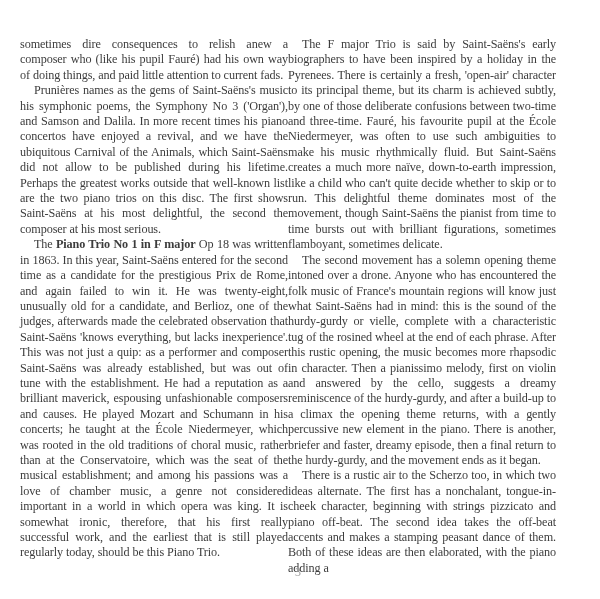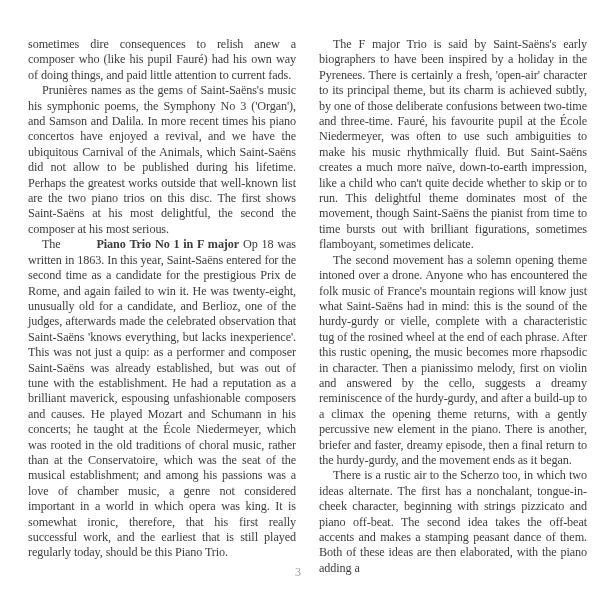--- a/index.html
+++ b/index.html
@@ -11,43 +11,42 @@
     position: relative;
     width: 600px;
     height: 599px;
     background: #ffffff;
     overflow: hidden;
     font-family: "Liberation Serif", serif;
   }
   .columns {
     position: absolute;
     top: 37px;
-    left: 28px;
+    left: 20px;
     width: 559px;
     display: flex;
-    gap: 23px;
   }
   .column {
     width: 268px;
     flex: 0 0 268px;
     font-size: 12.2px;
     line-height: 15.4px;
     color: #3c3c3c;
     text-align: justify;
     letter-spacing: -0.1px;
   }
   .para {
     margin: 0;
     padding: 0;
   }
   .para.indent {
     text-indent: 14px;
   }
   .seg-italic { }
-  .seg-bold { font-weight: bold; margin-left: 32px; }
+  .seg-bold { font-weight: bold; }
   .page-number {
     position: absolute;
     top: 565px;
     left: 0;
     width: 596px;
     text-align: center;
     font-size: 12px;
     line-height: 14px;
     color: #9b9b9b;
   }

